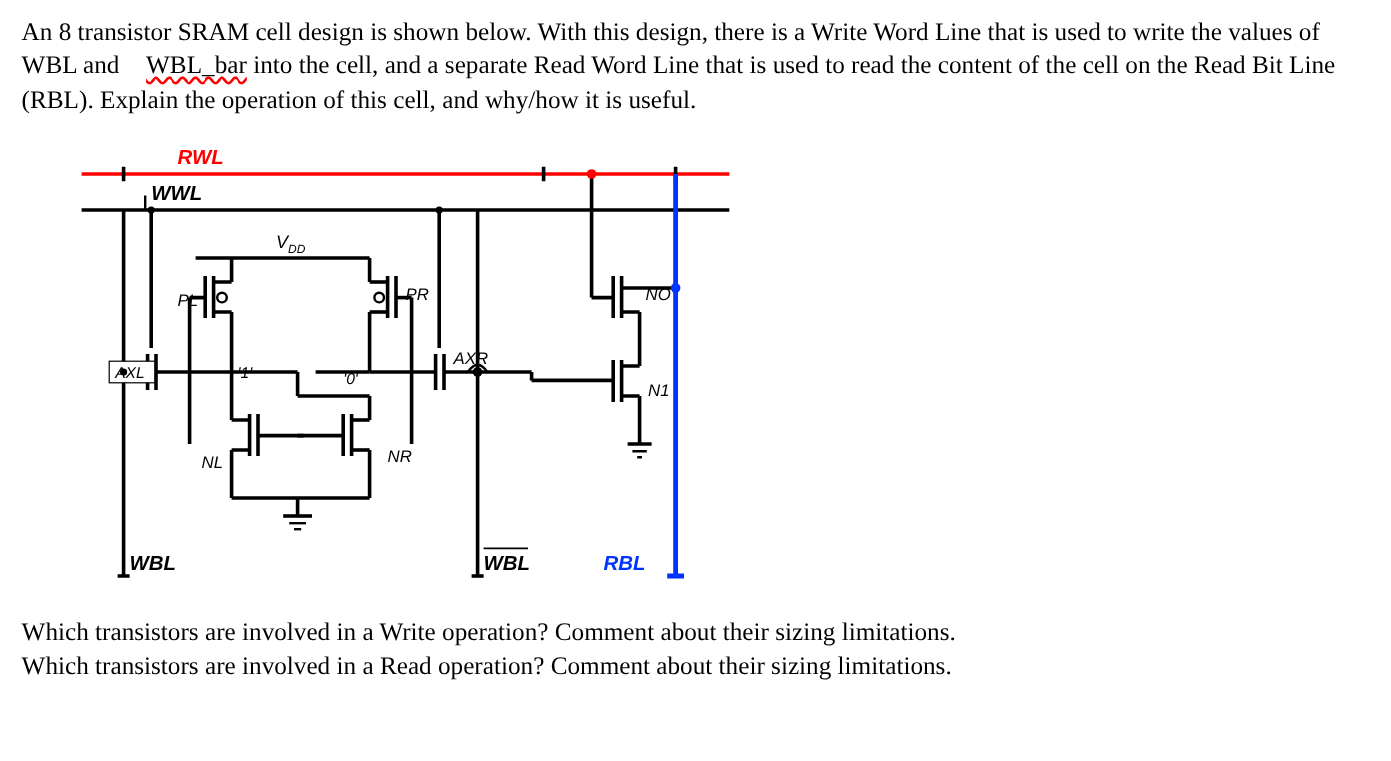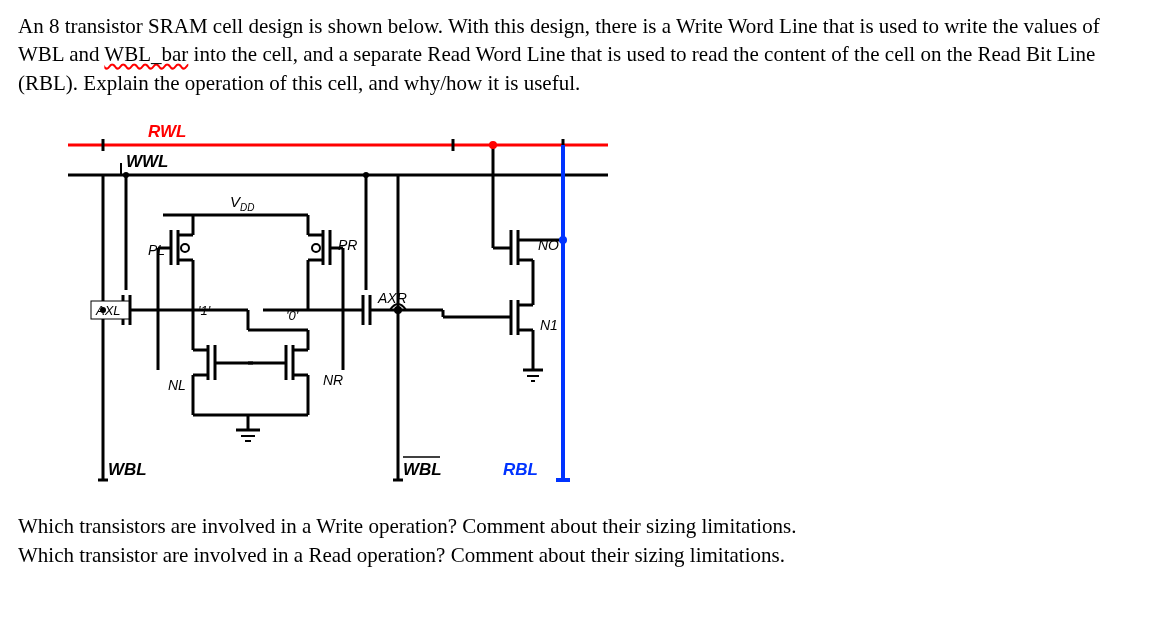--- a/index.html
+++ b/index.html
@@ -6,20 +6,21 @@
       margin: 0;
       padding: 12px 18px;
       font-family: "Times New Roman", Times, serif;
       font-size: 21px;
       color: #000;
       background: #fff;
       line-height: 1.35;
     }
     .underline-wavy {
       text-decoration: underline wavy red;
+      margin-left: 17px;
     }
     .diagram-wrap {
       margin: 18px 0 10px 30px;
     }
     svg text {
       font-family: Arial, Helvetica, sans-serif;
     }
   </style>
 </head>
 <body>
@@ -190,13 +191,13 @@
   <line x1="145" y1="100" x2="145" y2="95" stroke="#000" stroke-width="0"></line>
 
   <circle cx="55" cy="60" r="0"></circle>
 
   <line x1="260" y1="195" x2="260" y2="195" stroke="#000"></line>
 
 </svg>
 </div>
 
 <div>Which transistors are involved in a Write operation? Comment about their sizing limitations.</div>
-<div>Which transistor are involved in a Read operation? Comment about their sizing limitations.</div>
+<div>Which transistors are involved in a Read operation? Comment about their sizing limitations.</div>
 
 </body></html>

